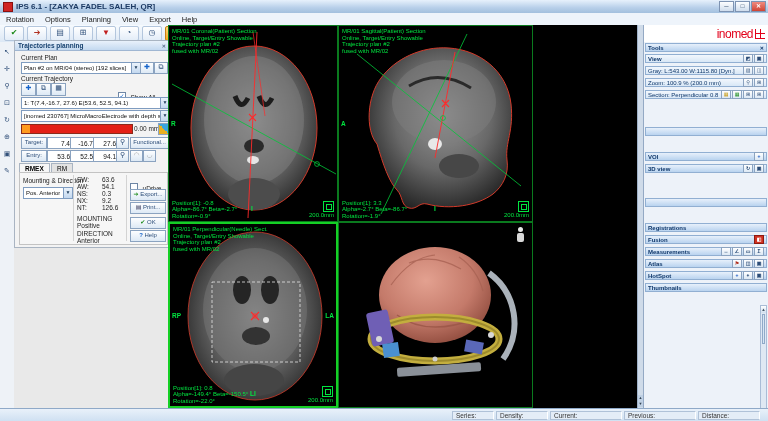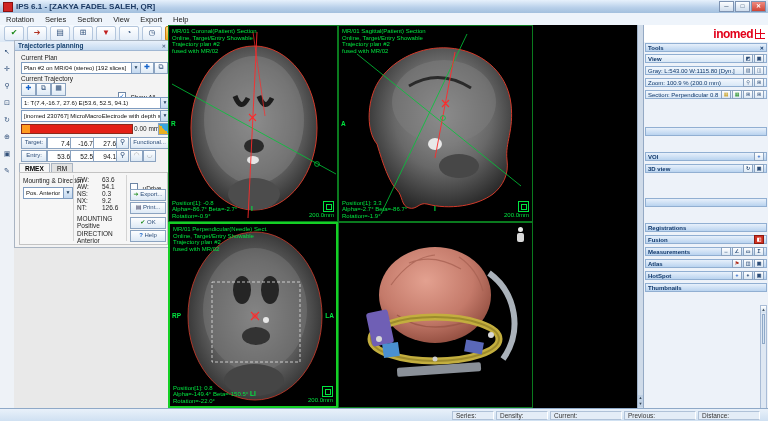--- a/index.html
+++ b/index.html
@@ -49,21 +49,21 @@
   .view.active{border:2px solid #15d025;}
   .ovl{position:absolute;font-size:6px;line-height:6.5px;color:#00e640;white-space:nowrap;z-index:5;}
   .scalebox{position:absolute;z-index:5;text-align:right;}
   .scalebox .sq{width:9px;height:9px;border:1px solid #00e640;margin-left:auto;display:flex;align-items:center;justify-content:center;}
   .scalebox .sq i{display:block;width:4px;height:4px;border:1px solid #00e640;}
   .scalebox .txt{font-size:6px;color:#00e640;}
   .orient{position:absolute;font-size:6.5px;font-weight:bold;color:#00e640;z-index:5;}
   
   .rpanel{left:643px;top:25px;width:125px;height:383px;background:#edf2f9;border-left:1px solid #94a9c4;box-sizing:border-box;}
   .logo{position:absolute;left:0;top:0;width:100%;height:17px;background:#fff;display:flex;align-items:center;justify-content:flex-end;padding-right:3px;box-sizing:border-box;}
-  .logo .word{font-size:12px;font-weight:bold;color:#e2001a;letter-spacing:-.5px;}
+  .logo .word{font-size:12px;font-weight:normal;color:#e2001a;letter-spacing:-.5px;}
   .logo .mark{width:10px;height:10px;background:#e2001a;margin-left:2px;display:grid;grid-template-columns:4px 4px;gap:1px;place-content:center;}
   .logo .mark b{width:4px;height:4px;background:#fff;}
   .hdr{position:absolute;left:1px;width:122px;height:9px;background:linear-gradient(#e7f0fb,#b9d3ef);
        border:1px solid #91afd2;box-sizing:border-box;font-size:6px;font-weight:bold;color:#10386b;
        display:flex;align-items:center;padding:0 2px;}
   .hbtn{width:8px;height:7px;border:1px solid #8ba3c0;background:linear-gradient(#fff,#dce8f4);
         font-size:5px;line-height:6px;text-align:center;color:#2c4d78;margin-left:1px;}
   .hbtn.red{background:#d03020;color:#fff;border-color:#8d1a10;}
   .hbtn.blue{color:#1353c0;font-weight:bold;}
   .scroll{position:absolute;right:1px;width:7px;background:#dfe8f3;border:1px solid #a9bcd6;box-sizing:border-box;}
@@ -87,22 +87,22 @@
     <span>IPS 6.1 - [ZAKYA FADEL SALEH, QR]</span>
     <span style="margin-left:auto;display:flex;padding-right:2px;">
       <span class="winbtn">─</span>
       <span class="winbtn">□</span>
       <span class="winbtn close">✕</span>
     </span>
   </div>
 
   <div class="abs menubar">
     <span>Rotation</span>
-    <span>Series</span>
-    <span>Section</span>
+    <span>Options</span>
+    <span>Planning</span>
     <span>View</span>
     <span>Export</span>
     <span>Help</span>
   </div>
 
   <div class="abs toolbarrow">
     <span class="tbtn" style="color:#1a8a1a">✔</span>
     <span class="tbtn" style="color:#b03020">➔</span>
     <span class="tbtn">▤</span>
     <span class="tbtn">⊞</span>

